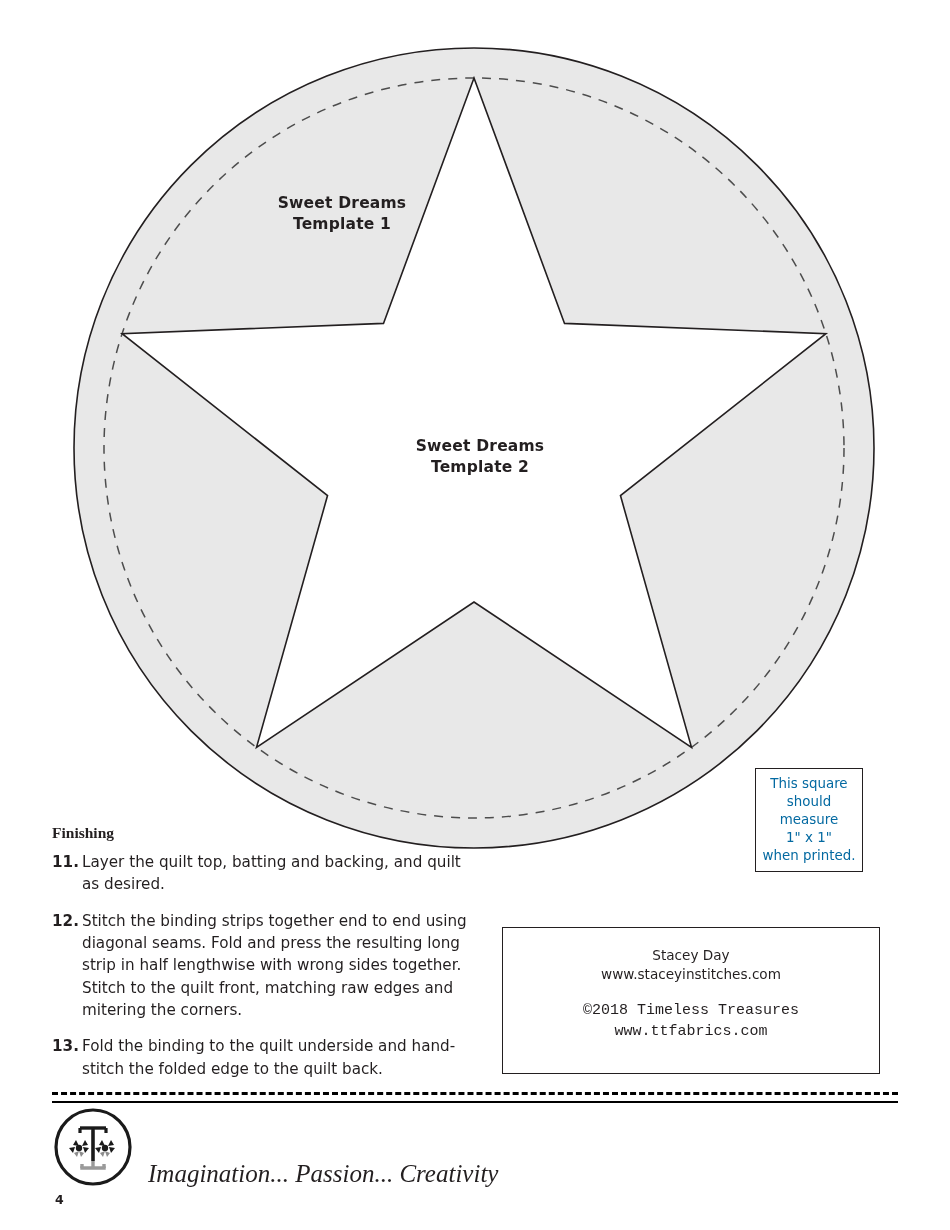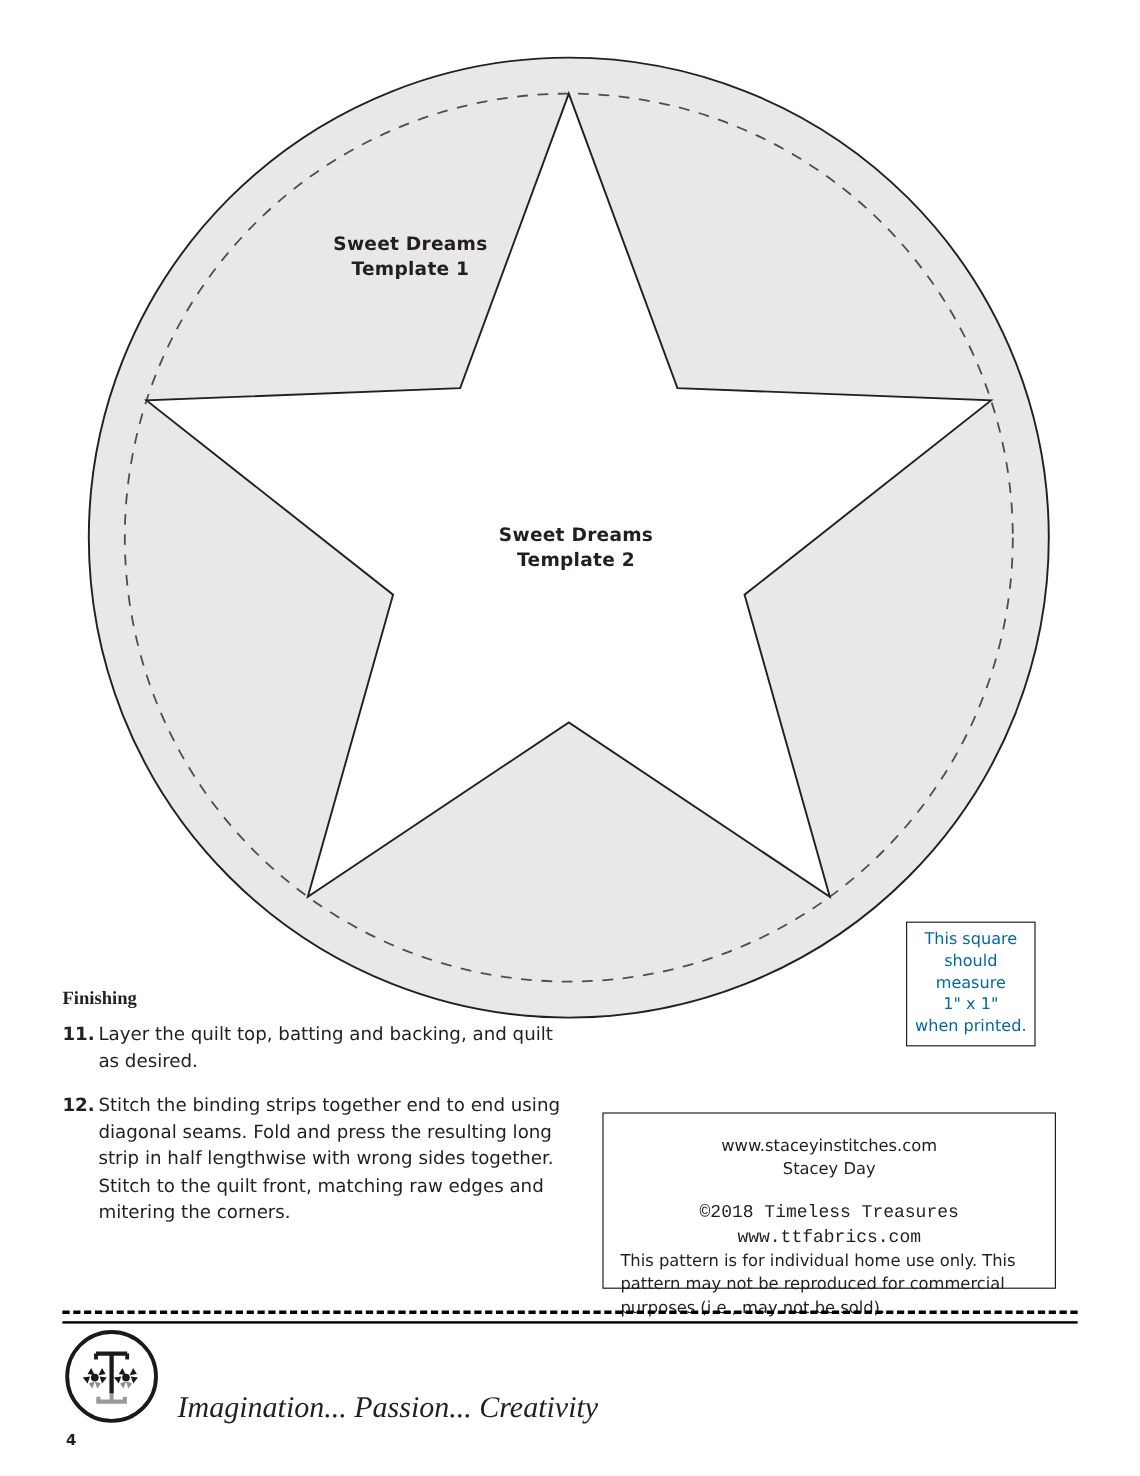--- a/index.html
+++ b/index.html
@@ -217,38 +217,41 @@
   <div id="finishing-heading">Finishing</div>
   <div id="finishing-steps">
       <div class="step-row">
         <span class="step-num">11.</span>
         <span class="step-text">Layer the quilt top, batting and backing, and quilt as desired.</span>
       </div>
       <div class="step-row">
         <span class="step-num">12.</span>
         <span class="step-text">Stitch the binding strips together end to end using diagonal seams. Fold and press the resulting long strip in half lengthwise with wrong sides together. Stitch to the quilt front, matching raw edges and mitering the corners.</span>
       </div>
+      <div class="step-row">
+        <span class="step-num">13.</span>
+        <span class="step-text">Fold the binding to the quilt underside and hand-stitch the folded edge to the quilt back.</span>
+      </div>
     </div>
 </div>
 
 <div id="calibration-square">
   <div id="calibration-text">This square
 should
 measure
 1" x 1"
 when printed.</div>
 </div>
 
 <div id="copyright-box">
   <div id="designer-block">
+    <div>Stacey Day</div>
     <div>www.staceyinstitches.com</div>
-    <div>Stacey Day</div>
   </div>
   <div id="copyright-line">©2018 Timeless Treasures www.ttfabrics.com</div>
-  <div id="license-text">This pattern is for individual home use only. This pattern may not be reproduced for commercial purposes (i.e., may not be sold).</div>
 </div>
 
 <div id="footer-rule">
   <div id="footer-dashed"></div>
   <div id="footer-solid"></div>
 </div>
 
 <div id="footer-brand">
   <span id="brand-logo">
     <svg width="82" height="82" viewBox="0 0 82 82" xmlns="http://www.w3.org/2000/svg">

